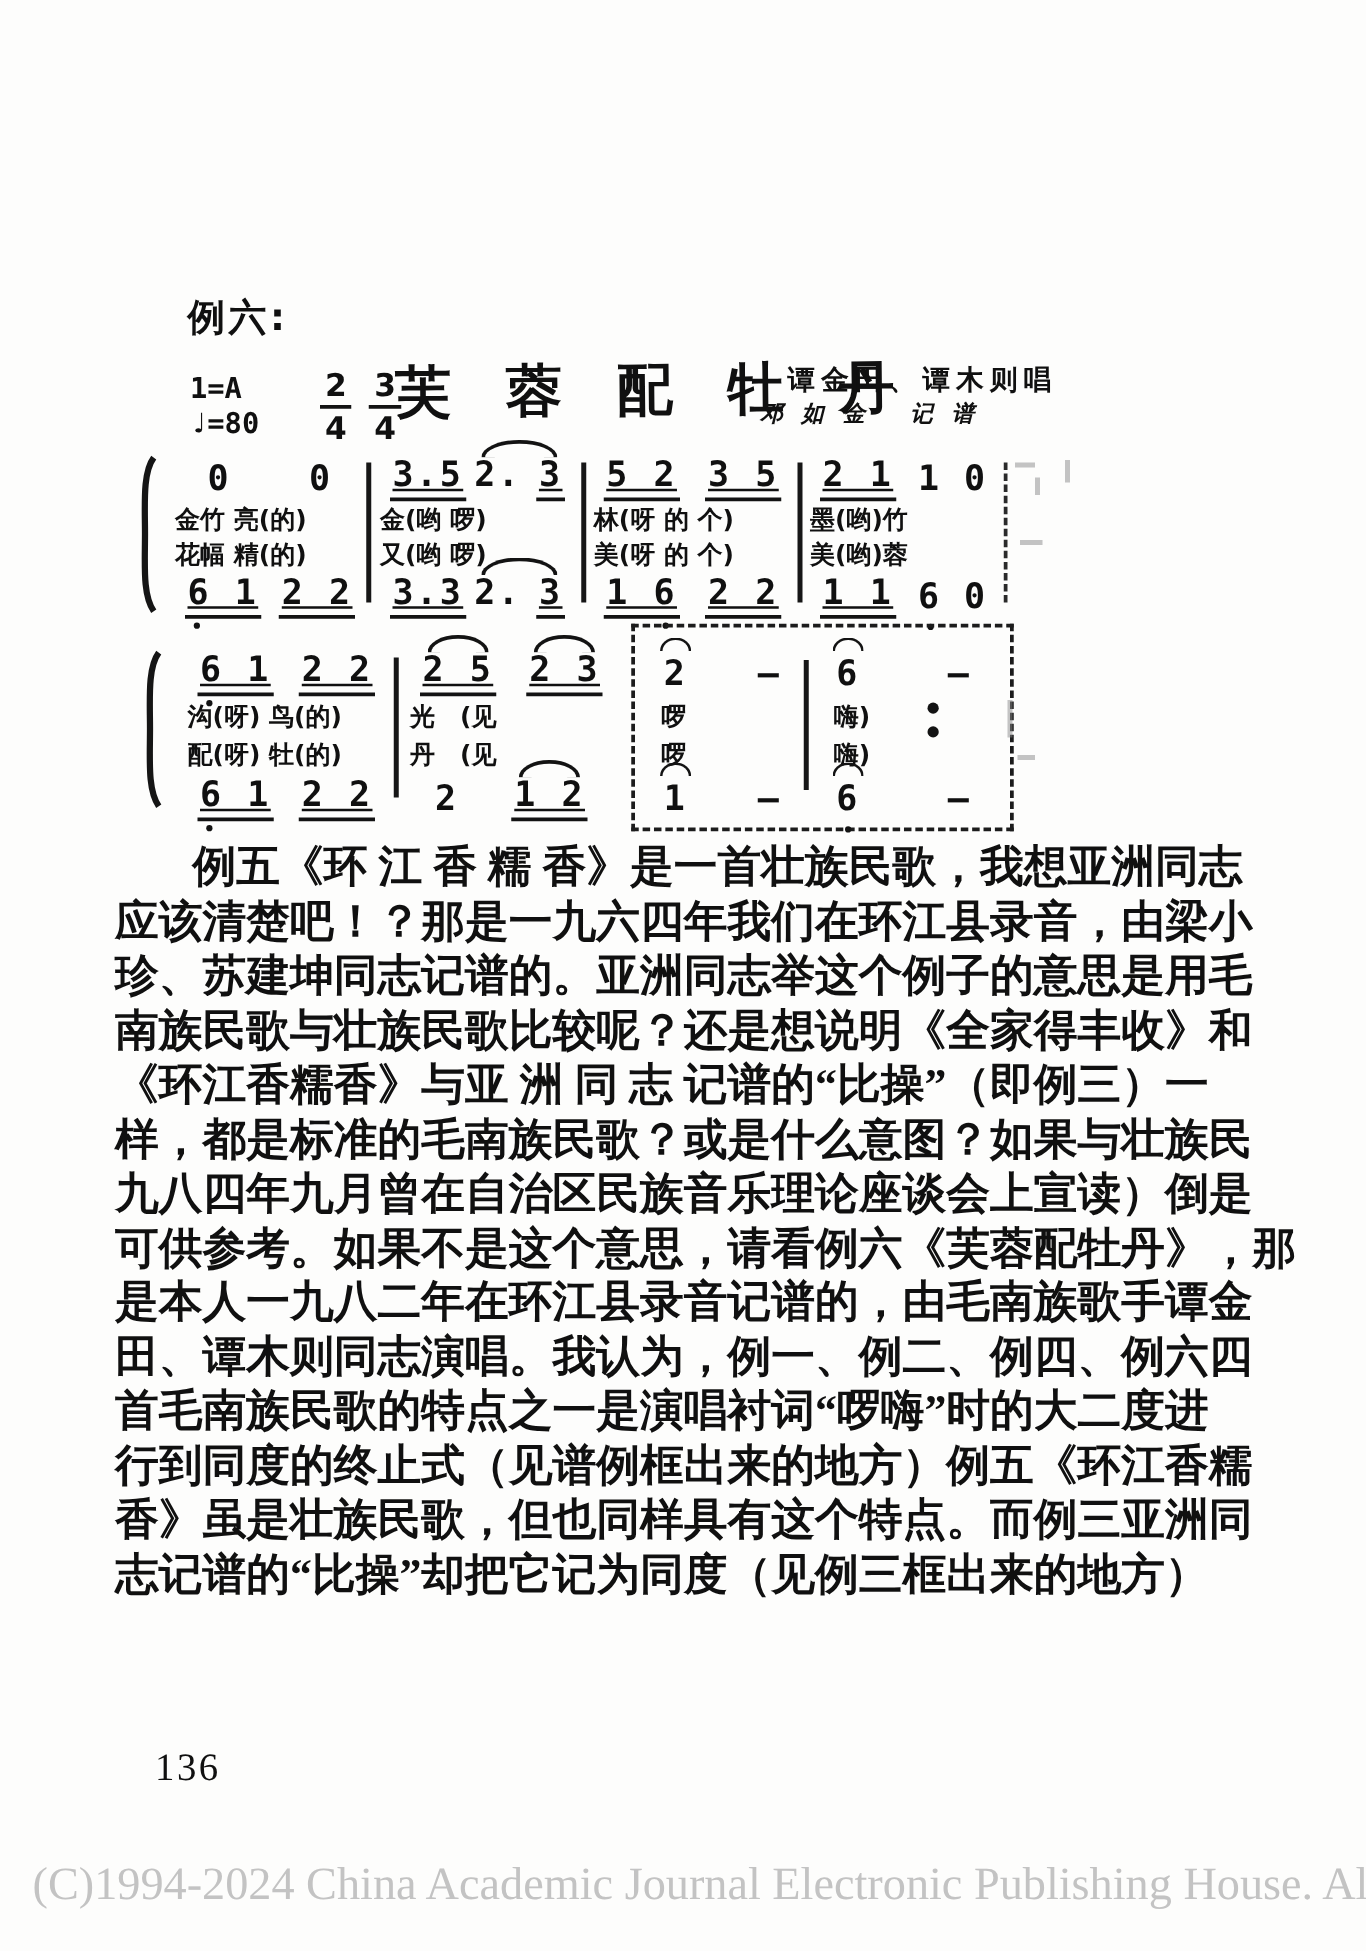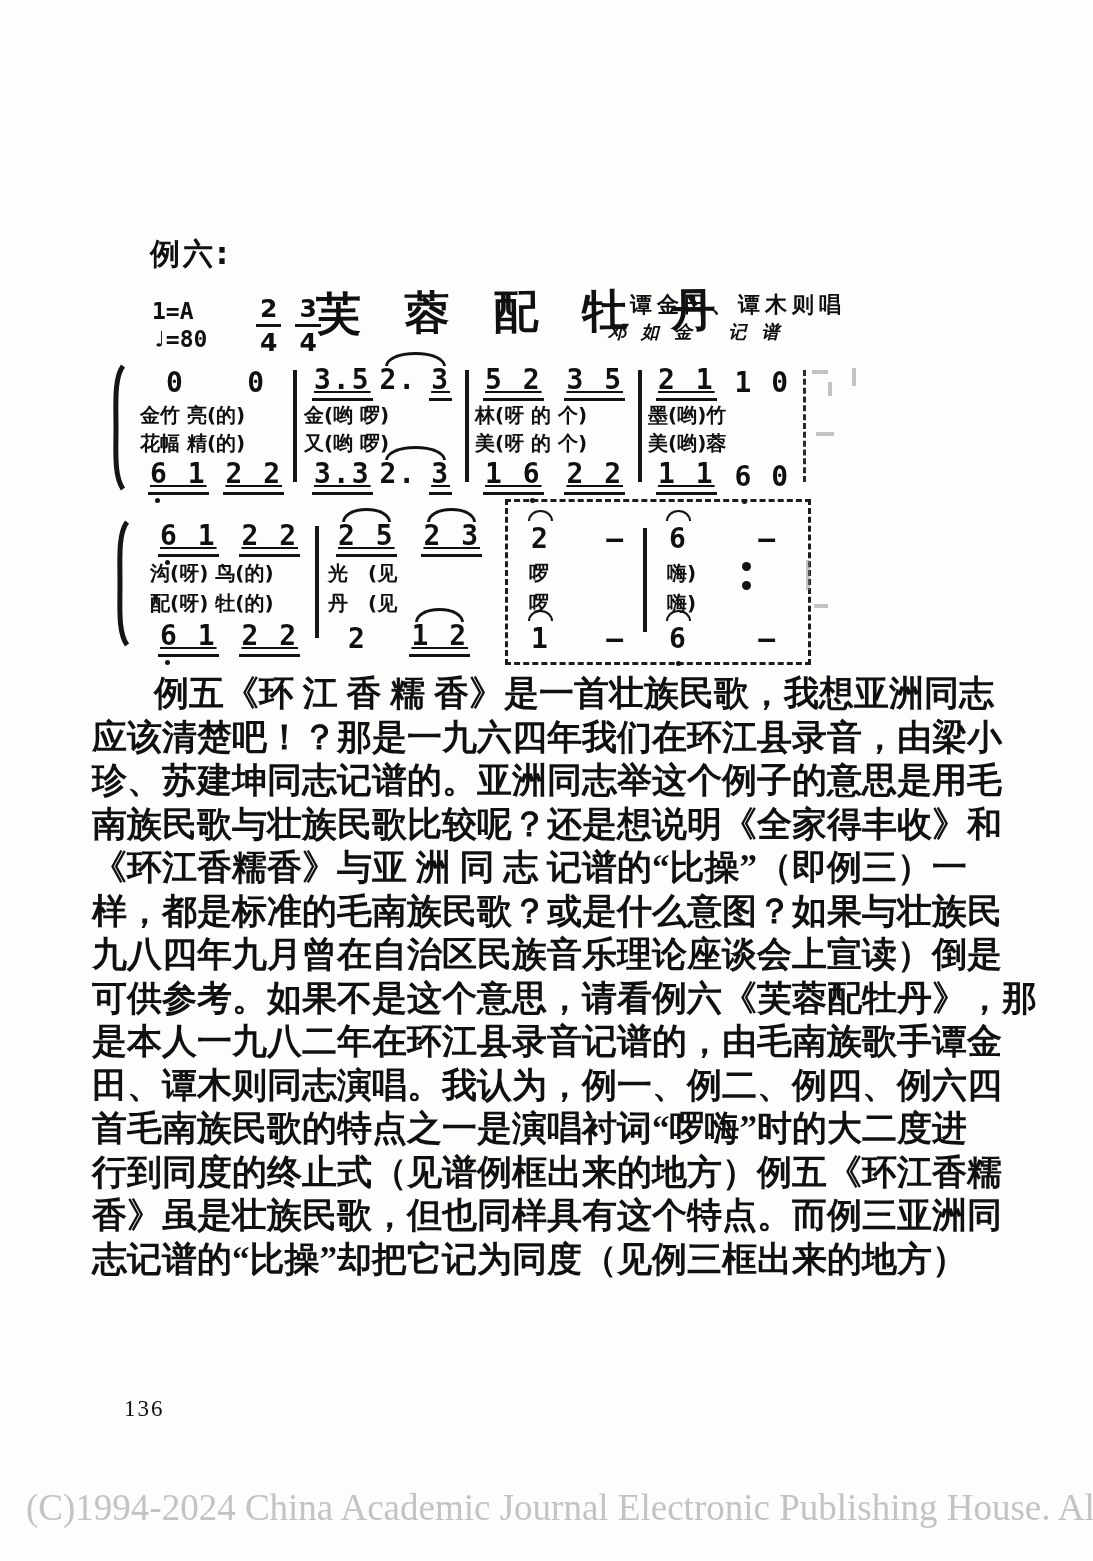--- a/index.html
+++ b/index.html
@@ -46,21 +46,21 @@
   .frame{position:absolute;border:3.5px dashed #1c1c1c;}
   .repdots{position:absolute;display:flex;flex-direction:column;gap:10px;}
   .repdots span{width:9px;height:9px;border-radius:50%;background:#131313;}
   .art{position:absolute;background:#8a8a8a;opacity:.5;}
 
   
   #bodytext{position:absolute;left:92px;top:672px;width:960px;font-size:35px;font-weight:600;}
   .bl{height:43.5px;line-height:43.5px;white-space:nowrap;}
   .indent{padding-left:62px;}
 
-  #pagenum{left:124px;top:1396px;font-size:23px;letter-spacing:2px;}
+  #pagenum{left:124px;top:1396px;font-size:31px;letter-spacing:2px;}
   #watermark{left:26px;top:1486px;font-size:37px;color:#c3c3c3;white-space:nowrap;}
 </style>
 </head>
 <body>
 
 <div class="page">
 
   <div class="abs hw" id="exlabel">例六:</div>
 
   <div class="abs" id="keytempo">

